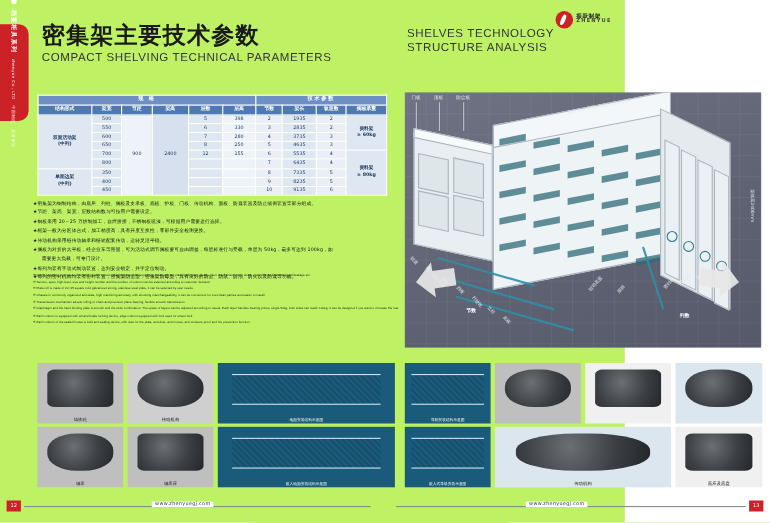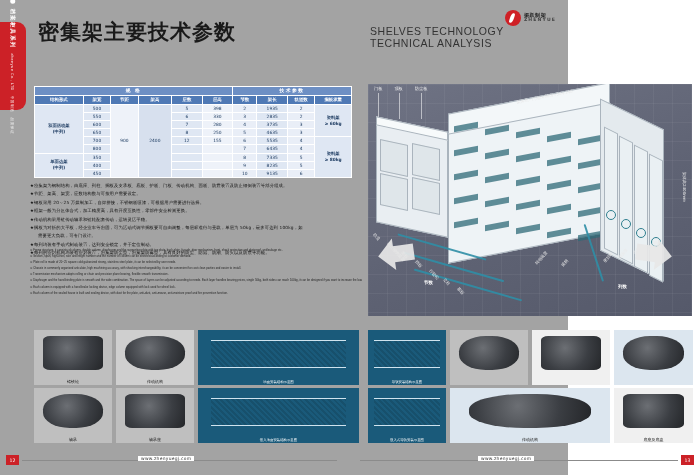--- a/index.html
+++ b/index.html
@@ -1,21 +1,21 @@
 <!DOCTYPE html>
 <html><head>
 <meta charset="utf-8">
 <style>
   html,body{margin:0;padding:0;}
   body{
     width:700px;height:475px;background:#ffffff;
     font-family:"DejaVu Sans","Liberation Sans",sans-serif;
     overflow:hidden;position:relative;
   }
-  .page{position:absolute;left:0;top:0;width:568px;height:475px;background:#a3a3a3;}
+  .page{position:absolute;left:0;top:0;width:568px;height:475px;background:#bef264;}
 
   
   .side-tab{
     position:absolute;left:0;top:22px;width:26px;height:88px;
     background:#cc2127;border-radius:0 9px 9px 0;
     display:flex;align-items:center;justify-content:center;
   }
   .side-tab-inner{
     transform:rotate(90deg);white-space:nowrap;color:#fff;
     font-size:4.6px;letter-spacing:.5px;display:flex;align-items:center;gap:5px;
@@ -120,24 +120,25 @@
   <div class="logo">
     <div class="logo-mark"></div>
     <div class="logo-txt">
       <div class="logo-zh">振跃制架</div>
       <div class="logo-en">ZHENYUE</div>
     </div>
   </div>
 
   <div class="hdr" id="hdr-left">
     <div class="zh">密集架主要技术参数</div>
+    <div class="en">COMPACT SHELVING TECHNICAL PARAMETERS</div>
   </div>
 
   <div class="hdr" id="hdr-right">
-    <div class="en">SHELVES TECHNOLOGY TECHNICAL ANALYSIS</div>
+    <div class="en">SHELVES TECHNOLOGY STRUCTURE ANALYSIS</div>
   </div>
 
   <table class="tbl">
     <colgroup>
       <col style="width:16%">
         <col style="width:9%">
         <col style="width:9%">
         <col style="width:11%">
       <col style="width:10%">
         <col style="width:10%">

